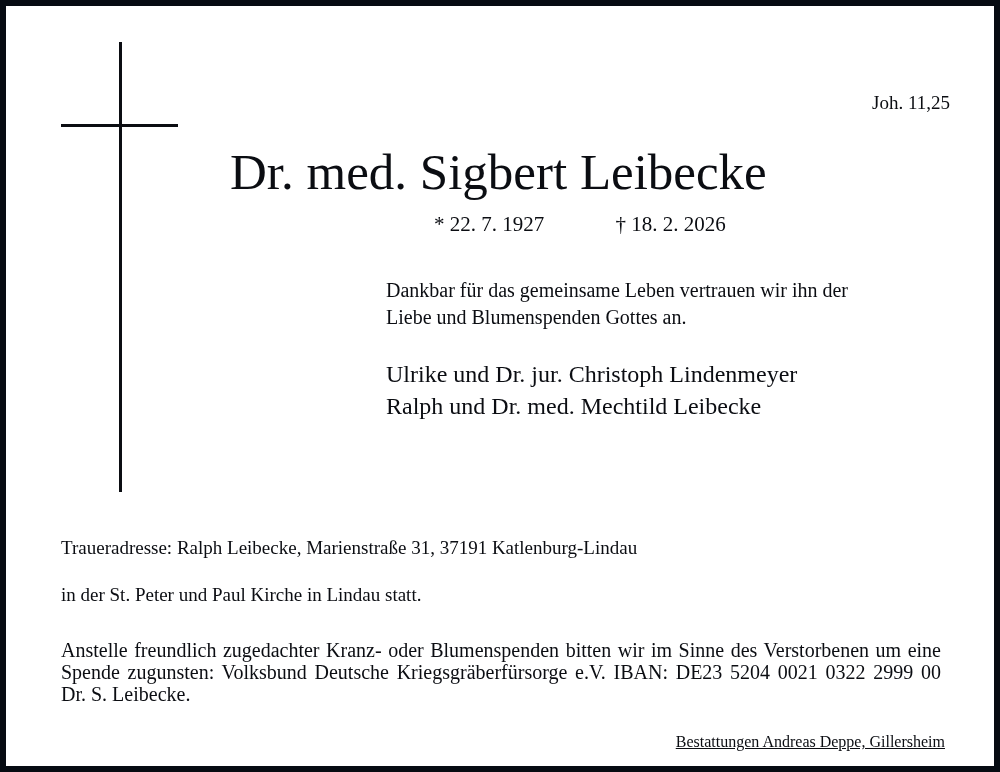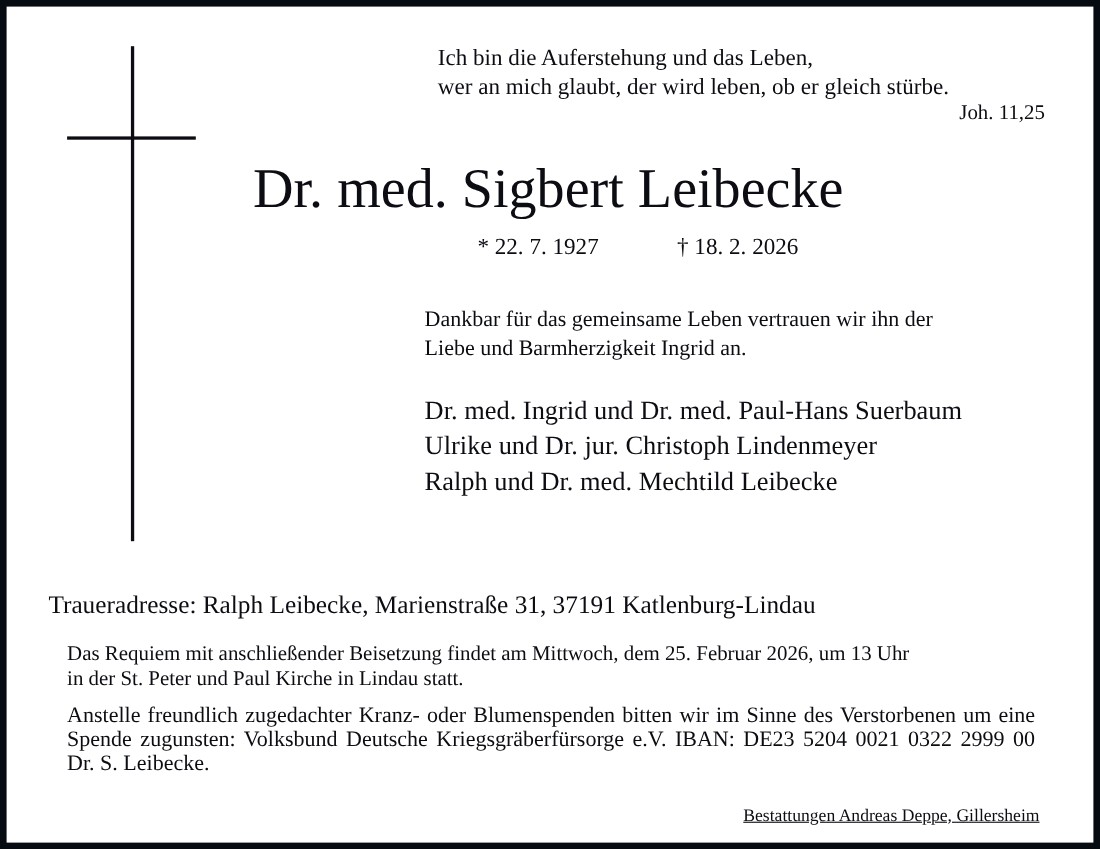--- a/index.html
+++ b/index.html
@@ -9,65 +9,59 @@
   .cross-v { position:absolute; left:113px; top:36px; width:3px; height:450px; background:#0b0d12; }
   .cross-h { position:absolute; left:55px; top:118px; width:117px; height:3px; background:#0b0d12; }
   .verse { left:392px; top:33px; font-size:21px; line-height:26px; }
   .verse-ref { right:44px; top:86px; font-size:19px; }
   .name { left:224px; top:134px; font-size:51px; line-height:64px; letter-spacing:0px; }
   .dates { left:396px; top:206px; font-size:21px; }
   .dates span { display:inline-block;margin-left:32px; }
   .dates .death { margin-left:66px; }
   .thanks { left:380px; top:271px; font-size:20px; line-height:27px; }
   .family { left:380px; top:352px; font-size:24px; line-height:32px; }
-  .address { left:38px; top:531px; font-size:23px; }
+  .address { left:55px; top:531px; font-size:19px; }
   .requiem { left:55px; top:577px; font-size:19px; line-height:23px; }
   .donation { left:55px; top:633px; width:880px; font-size:20px; line-height:22px; white-space:normal; text-align:justify; }
   .donation .line { display:block; text-align:justify; text-align-last:justify; white-space:nowrap; }
   .donation .line.last { text-align-last:left; }
   .undertaker { right:49px; top:727px; font-size:16px;text-decoration:underline; }
 </style>
 </head>
 <body>
 
 <div class="page">
 
   <div>
     <div class="cross-v"></div>
     <div class="cross-h"></div>
   </div>
 
-  <div class="abs verse">
-    <div>Ich bin die Auferstehung und das Leben,</div>
-    <div>wer an mich glaubt, der wird leben, ob er gleich stürbe.</div>
-  </div>
   <div class="abs verse-ref">Joh. 11,25</div>
 
   <div class="abs name">Dr. med. Sigbert Leibecke</div>
 
   <div class="abs dates">
     <span class="birth">* 22. 7. 1927</span>
     <span class="death">† 18. 2. 2026</span>
   </div>
 
   <div class="abs thanks">
     <div>Dankbar für das gemeinsame Leben vertrauen wir ihn der</div>
-    <div>Liebe und Barmherzigkeit Ingrid an.</div>
+    <div>Liebe und Blumenspenden Gottes an.</div>
   </div>
 
   <div class="abs family">
-    <div>Dr. med. Ingrid und Dr. med. Paul-Hans Suerbaum</div>
     <div>Ulrike und Dr. jur. Christoph Lindenmeyer</div>
     <div>Ralph und Dr. med. Mechtild Leibecke</div>
   </div>
 
   <div class="abs address">Traueradresse: Ralph Leibecke, Marienstraße 31, 37191 Katlenburg-Lindau</div>
 
   <div class="abs requiem">
-    <div>Das Requiem mit anschließender Beisetzung findet am Mittwoch, dem 25. Februar 2026, um 13 Uhr</div>
     <div>in der St. Peter und Paul Kirche in Lindau statt.</div>
   </div>
 
   <div class="abs donation">
     <span class="line">Anstelle freundlich zugedachter Kranz- oder Blumenspenden bitten wir im Sinne des Verstorbenen um eine</span>
     <span class="line">Spende zugunsten: Volksbund Deutsche Kriegsgräberfürsorge e.V. IBAN: DE23 5204 0021 0322 2999 00</span>
     <span class="line last">Dr. S. Leibecke.</span>
   </div>
 
   <div class="abs undertaker">Bestattungen Andreas Deppe, Gillersheim</div>

